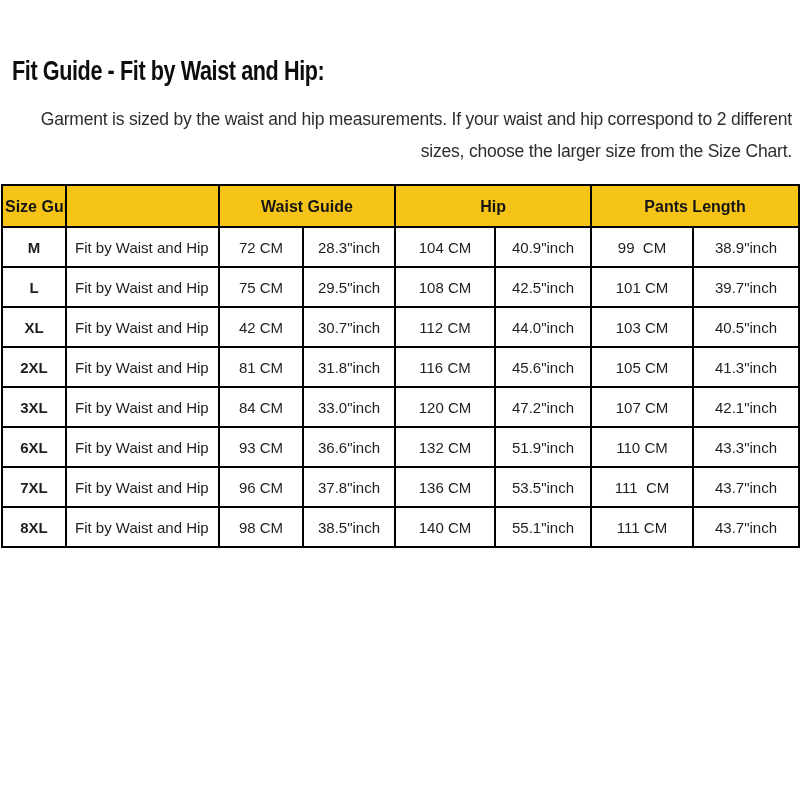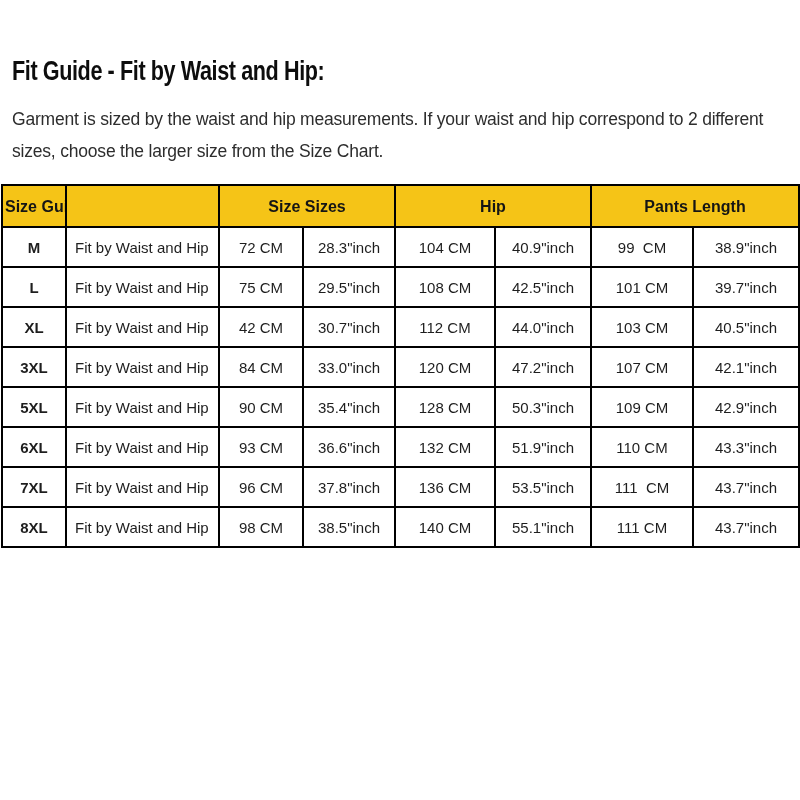--- a/index.html
+++ b/index.html
@@ -28,20 +28,21 @@
   }
   .page-description {
     margin: 16px 0 0 12px;
     width: 780px;
     font-size: 17.5px;
     font-weight: 400;
     color: #2d2d2d;
     line-height: 32px;
     letter-spacing: -0.2px;
     white-space: pre-line;
+    text-align: right;
   }
   table.size-table {
     margin: 17px 0 0 1px;
     width: 797px;
     border-collapse: collapse;
     table-layout: fixed;
   }
   .size-table th, .size-table td {
     border: 2px solid #000000;
     text-align: center;
@@ -93,21 +94,21 @@
         <col class="c-win">
       <col class="c-hcm">
         <col class="c-hin">
       <col class="c-lcm">
         <col class="c-lin">
     </colgroup>
     <thead>
       <tr>
         <th>Size Guide</th>
         <th></th>
-        <th colspan="2">Size Sizes</th>
+        <th colspan="2">Waist Guide</th>
         <th colspan="2">Hip</th>
         <th colspan="2">Pants Length</th>
       </tr>
     </thead>
     <tbody>
       <tr>
         <td class="size-cell">M</td>
         <td class="fit-cell">Fit by Waist and Hip</td>
         <td>72 CM</td>
         <td>28.3"inch</td>
@@ -130,38 +131,38 @@
         <td class="size-cell">XL</td>
         <td class="fit-cell">Fit by Waist and Hip</td>
         <td>42 CM</td>
         <td>30.7"inch</td>
         <td>112 CM</td>
         <td>44.0"inch</td>
         <td>103 CM</td>
         <td>40.5"inch</td>
       </tr>
       <tr>
+        <td class="size-cell">2XL</td>
+        <td class="fit-cell">Fit by Waist and Hip</td>
+        <td>81 CM</td>
+        <td>31.8"inch</td>
+        <td>116 CM</td>
+        <td>45.6"inch</td>
+        <td>105 CM</td>
+        <td>41.3"inch</td>
+      </tr>
+      <tr>
         <td class="size-cell">3XL</td>
         <td class="fit-cell">Fit by Waist and Hip</td>
         <td>84 CM</td>
         <td>33.0"inch</td>
         <td>120 CM</td>
         <td>47.2"inch</td>
         <td>107 CM</td>
         <td>42.1"inch</td>
-      </tr>
-      <tr>
-        <td class="size-cell">5XL</td>
-        <td class="fit-cell">Fit by Waist and Hip</td>
-        <td>90 CM</td>
-        <td>35.4"inch</td>
-        <td>128 CM</td>
-        <td>50.3"inch</td>
-        <td>109 CM</td>
-        <td>42.9"inch</td>
       </tr>
       <tr>
         <td class="size-cell">6XL</td>
         <td class="fit-cell">Fit by Waist and Hip</td>
         <td>93 CM</td>
         <td>36.6"inch</td>
         <td>132 CM</td>
         <td>51.9"inch</td>
         <td>110 CM</td>
         <td>43.3"inch</td>

